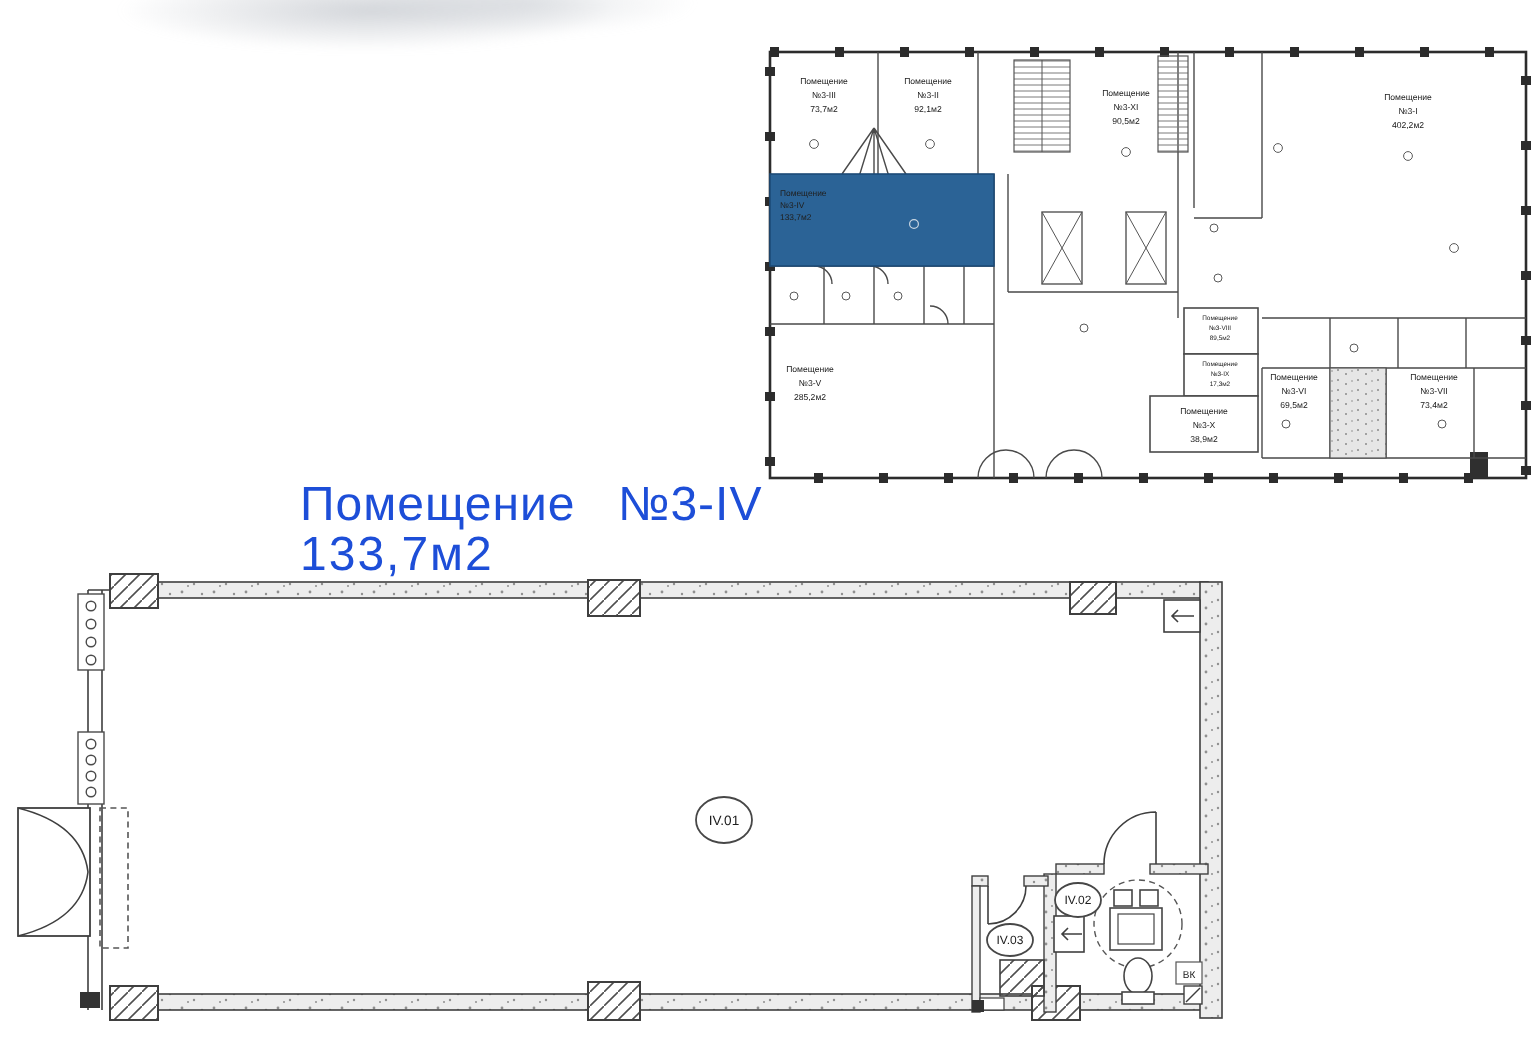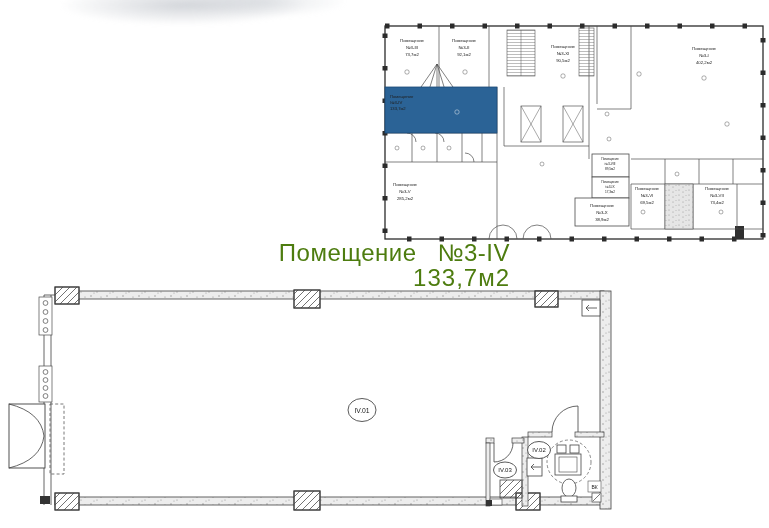--- a/index.html
+++ b/index.html
@@ -3,21 +3,21 @@
 <meta charset="utf-8">
 <style>
   html,body{margin:0;padding:0;background:#fff;}
   .page{position:relative;width:769px;height:528px;background:#ffffff;overflow:hidden;
         font-family:"Liberation Sans",sans-serif;}
   .swoosh{position:absolute;left:48px;top:-8px;width:300px;height:38px;pointer-events:none;
         background:
           radial-gradient(55% 70% at 45% 35%, rgba(176,181,189,.55), rgba(176,181,189,0) 75%),
           radial-gradient(40% 60% at 72% 25%, rgba(192,197,204,.40), rgba(192,197,204,0) 70%);
         filter:blur(2px);}
-  .title{position:absolute;left:150px;top:240px;width:360px;text-align:right;color:#4d7c0f;}
+  .title{position:absolute;left:150px;top:240px;width:360px;text-align:left;color:#1d4ed8;}
   .title .l1{font-size:24px;word-spacing:14px;letter-spacing:.5px;line-height:25px;}
   .title .l2{font-size:24px;letter-spacing:1px;line-height:25px;}
   svg text{font-family:"Liberation Sans",sans-serif;fill:#202020;}
   .ol{font-size:4.3px;text-anchor:middle;}
   .ols{font-size:3.2px;text-anchor:middle;}
   .olb{font-size:4.2px;text-anchor:start;fill:#0f2233;}
   .dl{font-size:6.8px;text-anchor:middle;}
   .dls{font-size:6px;text-anchor:middle;}
   .vk{font-size:5px;text-anchor:middle;}
 </style>

